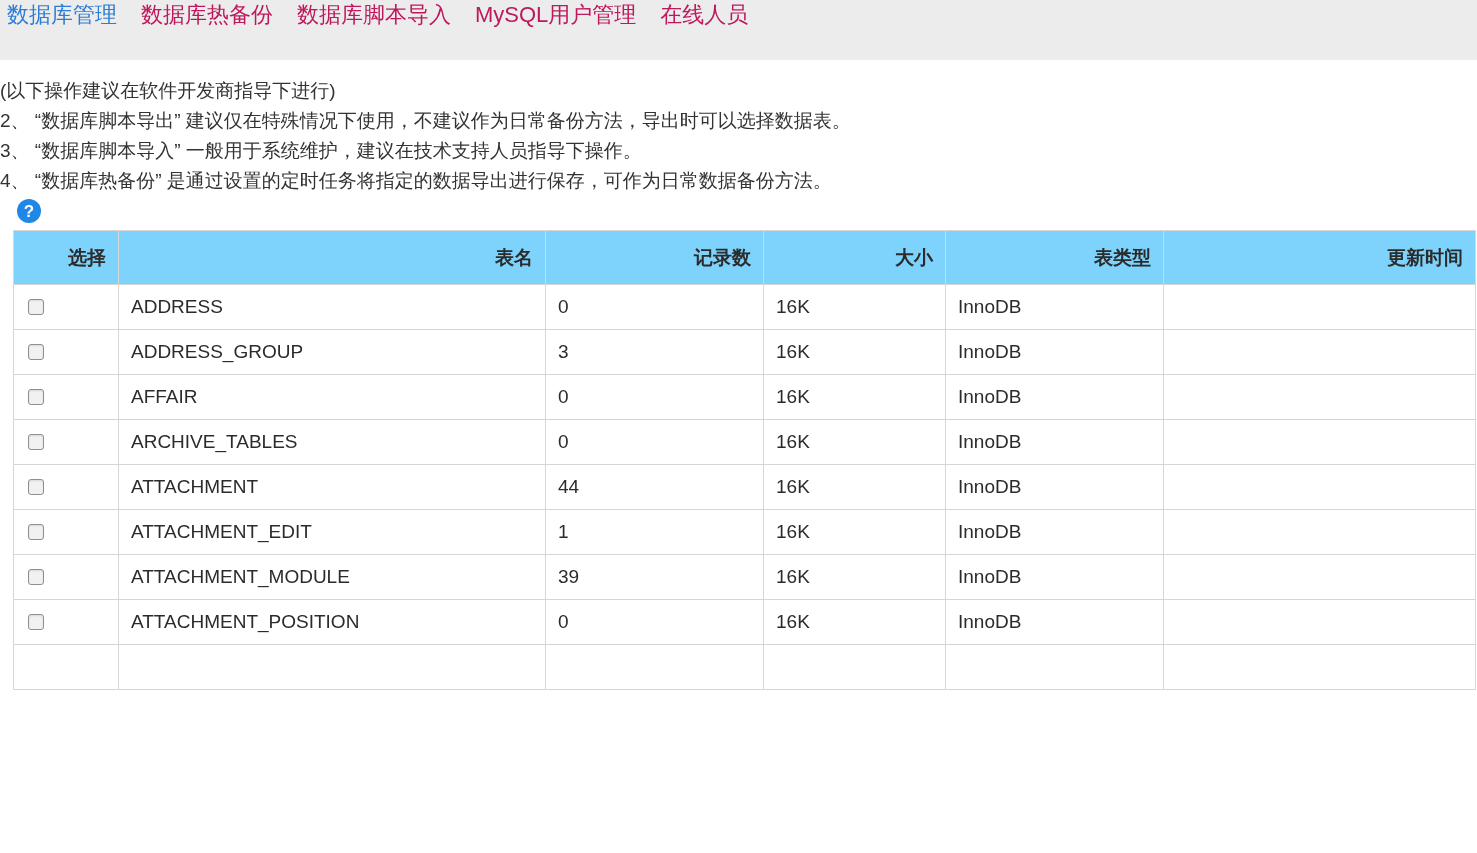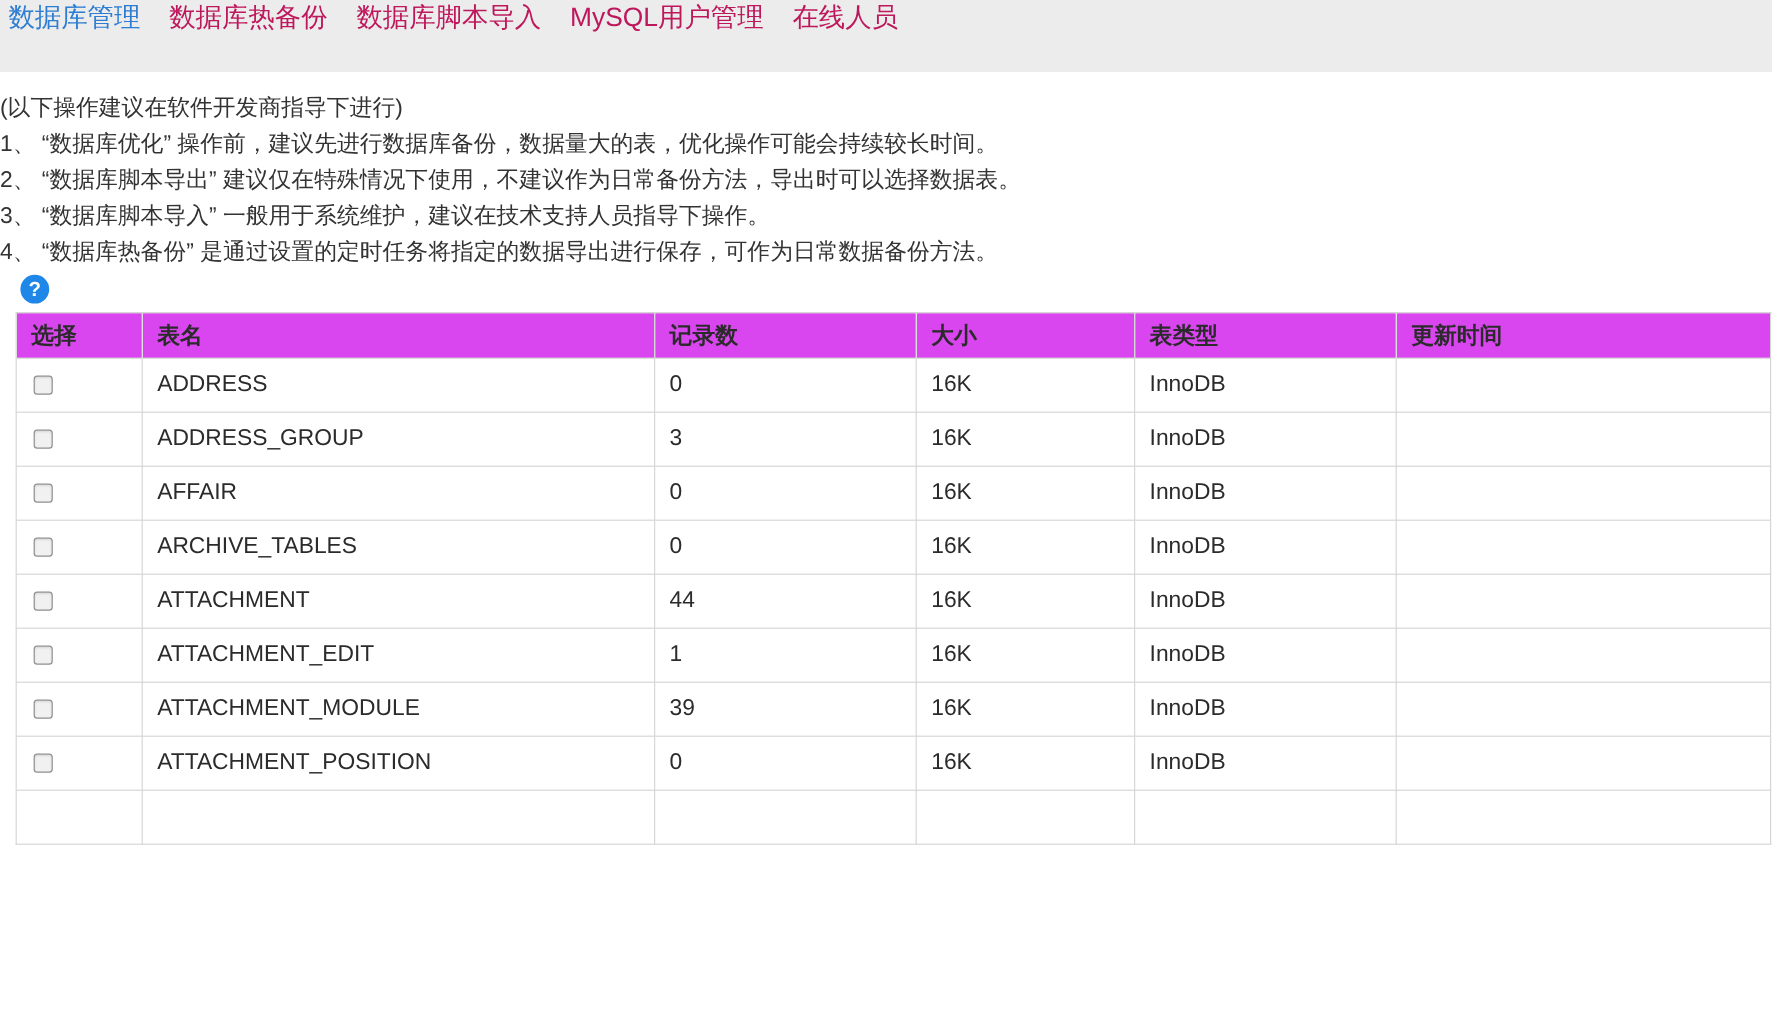--- a/index.html
+++ b/index.html
@@ -45,23 +45,24 @@
     font-size: 19px; color: #2b2b2b;
     table-layout: fixed;
   }
   .db-table th, .db-table td {
     border: 1px solid #d6d6d6;
     text-align: left;
     padding: 0 12px;
     overflow: hidden; white-space: nowrap;
   }
   .db-table th {
-    background: #d946ef;
+    background: #7dd3fc;
     font-weight: bold;
-    height: 38px;
+    height: 54px;
+    text-align: right;
   }
   .db-table td { height: 45px; background: #ffffff; }
   .db-table td.sel { padding-left: 14px; }
   input[type="checkbox"].row-check {
     -webkit-appearance: none; appearance: none;
     width: 16px; height: 16px; margin: 0;
     border: 1px solid #8f8f8f; border-radius: 3px;
     background: #f1f1f1;
     box-shadow: inset 0 1px 2px rgba(0,0,0,0.10);
     cursor: pointer; display: block;
@@ -73,21 +74,20 @@
 <div class="nav">
   <a class="active" href="#">数据库管理</a>
   <a href="#">数据库热备份</a>
   <a href="#">数据库脚本导入</a>
   <a href="#">MySQL用户管理</a>
   <a href="#">在线人员</a>
 </div>
 
 <div class="notice">
   <div>(以下操作建议在软件开发商指导下进行)</div>
-  <div>1、 “数据库优化” 操作前，建议先进行数据库备份，数据量大的表，优化操作可能会持续较长时间。</div>
   <div>2、 “数据库脚本导出” 建议仅在特殊情况下使用，不建议作为日常备份方法，导出时可以选择数据表。</div>
   <div>3、 “数据库脚本导入” 一般用于系统维护，建议在技术支持人员指导下操作。</div>
   <div>4、 “数据库热备份” 是通过设置的定时任务将指定的数据导出进行保存，可作为日常数据备份方法。</div>
 </div>
 
 <button class="help-btn">
   <span>?</span>
 </button>
 
 <table class="db-table">

